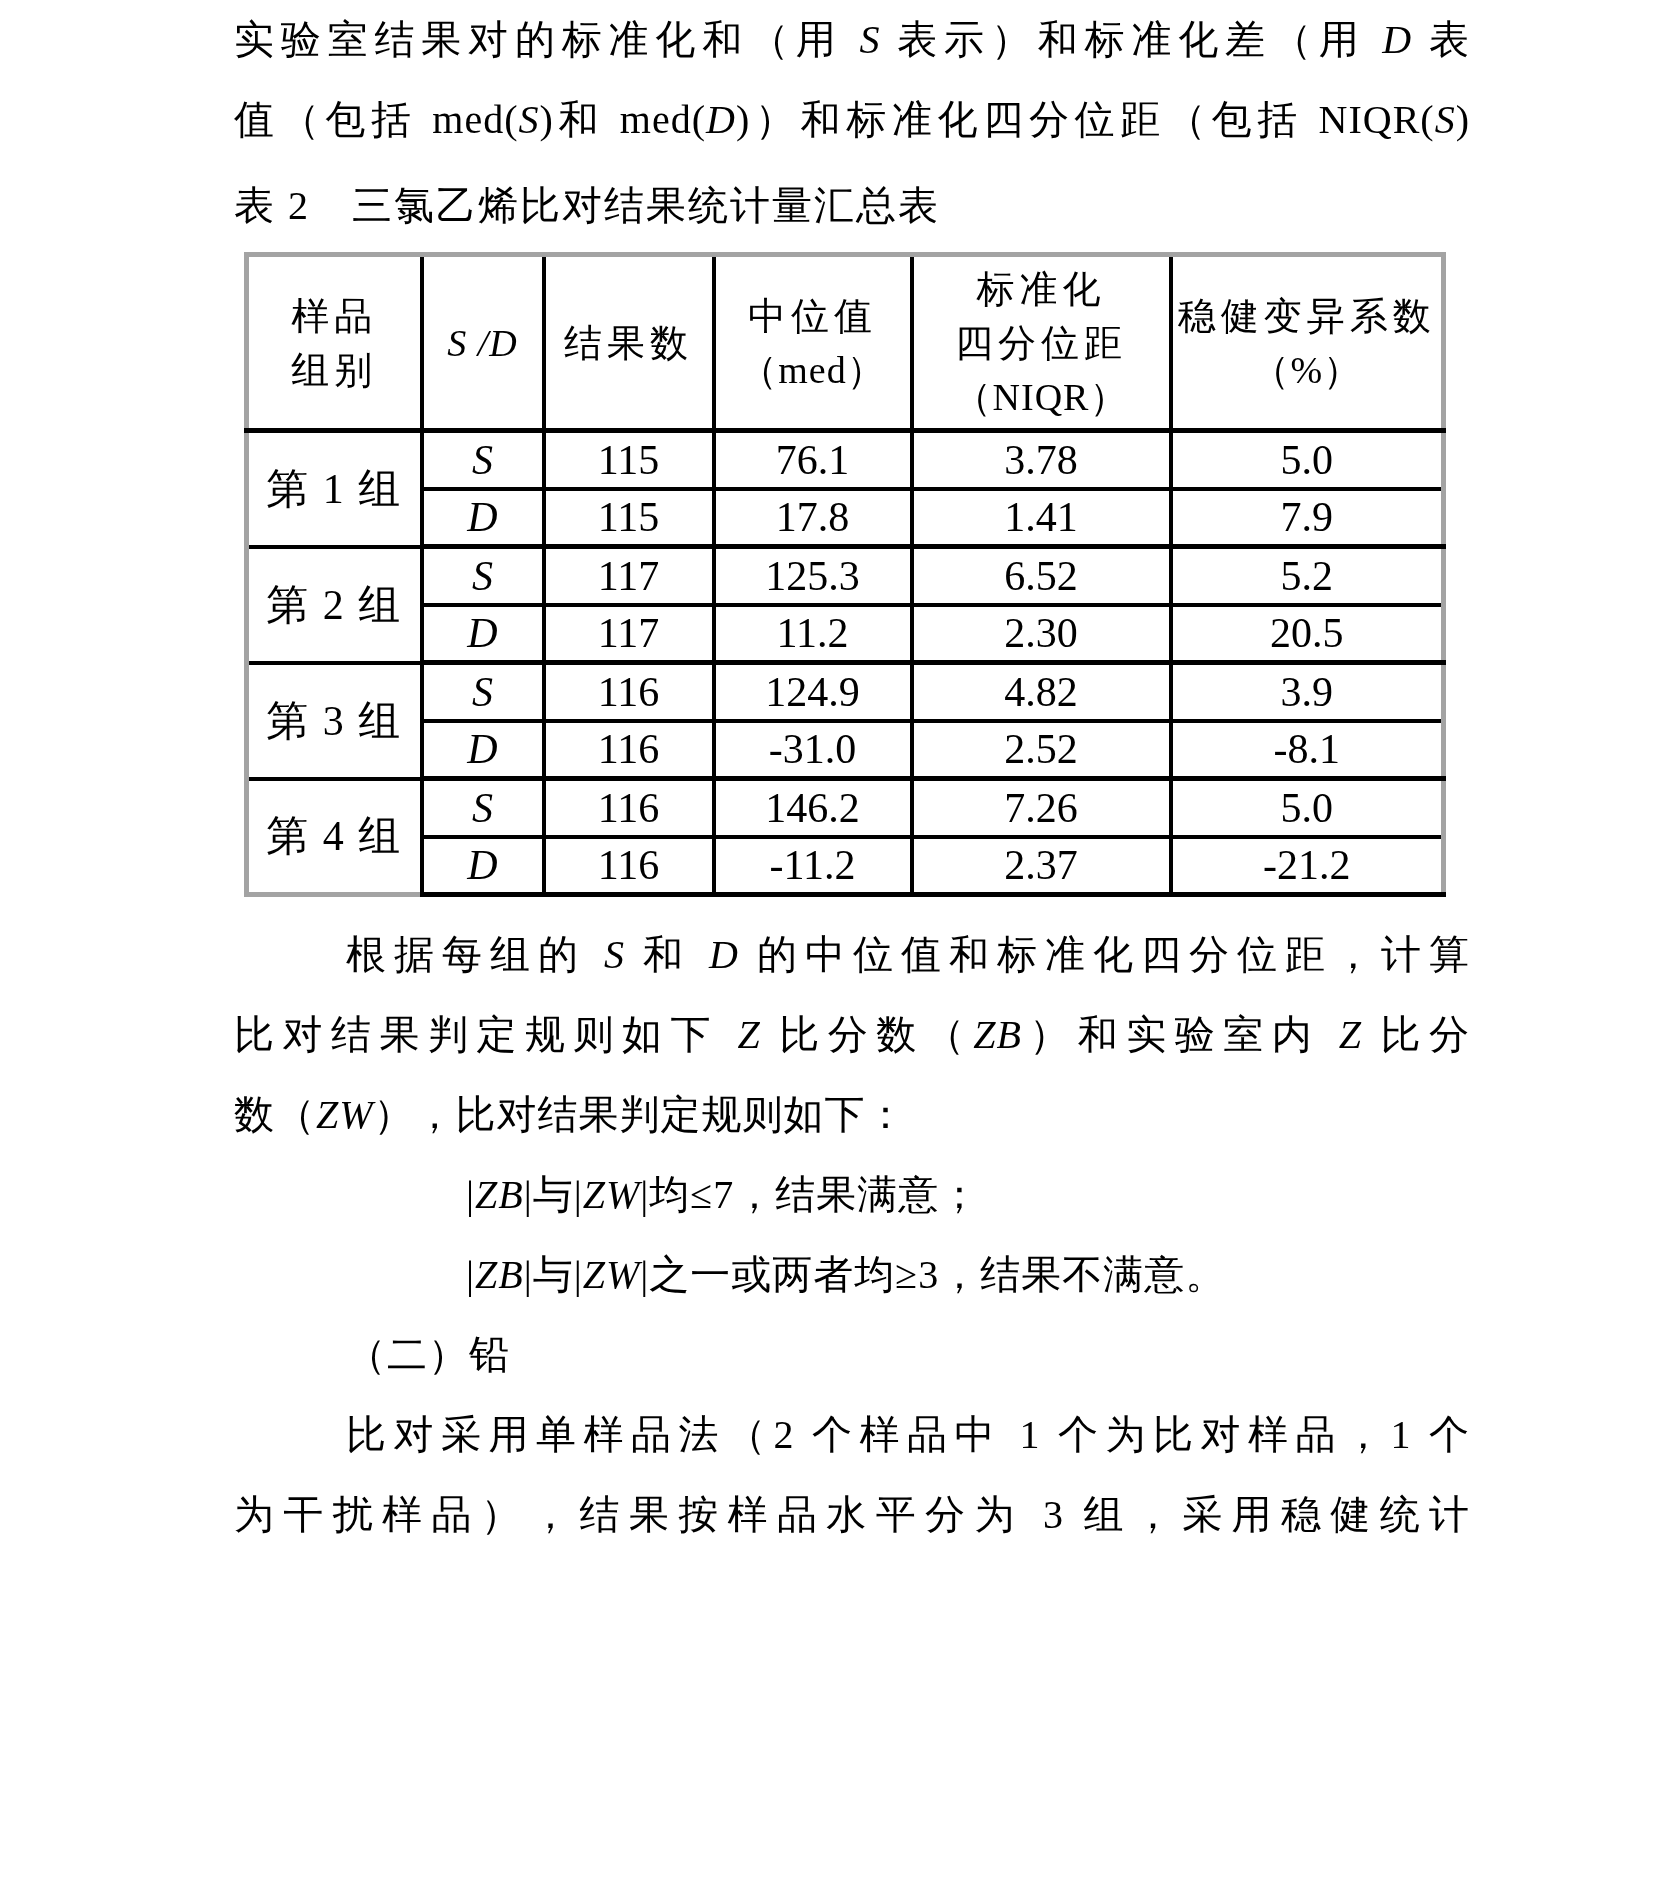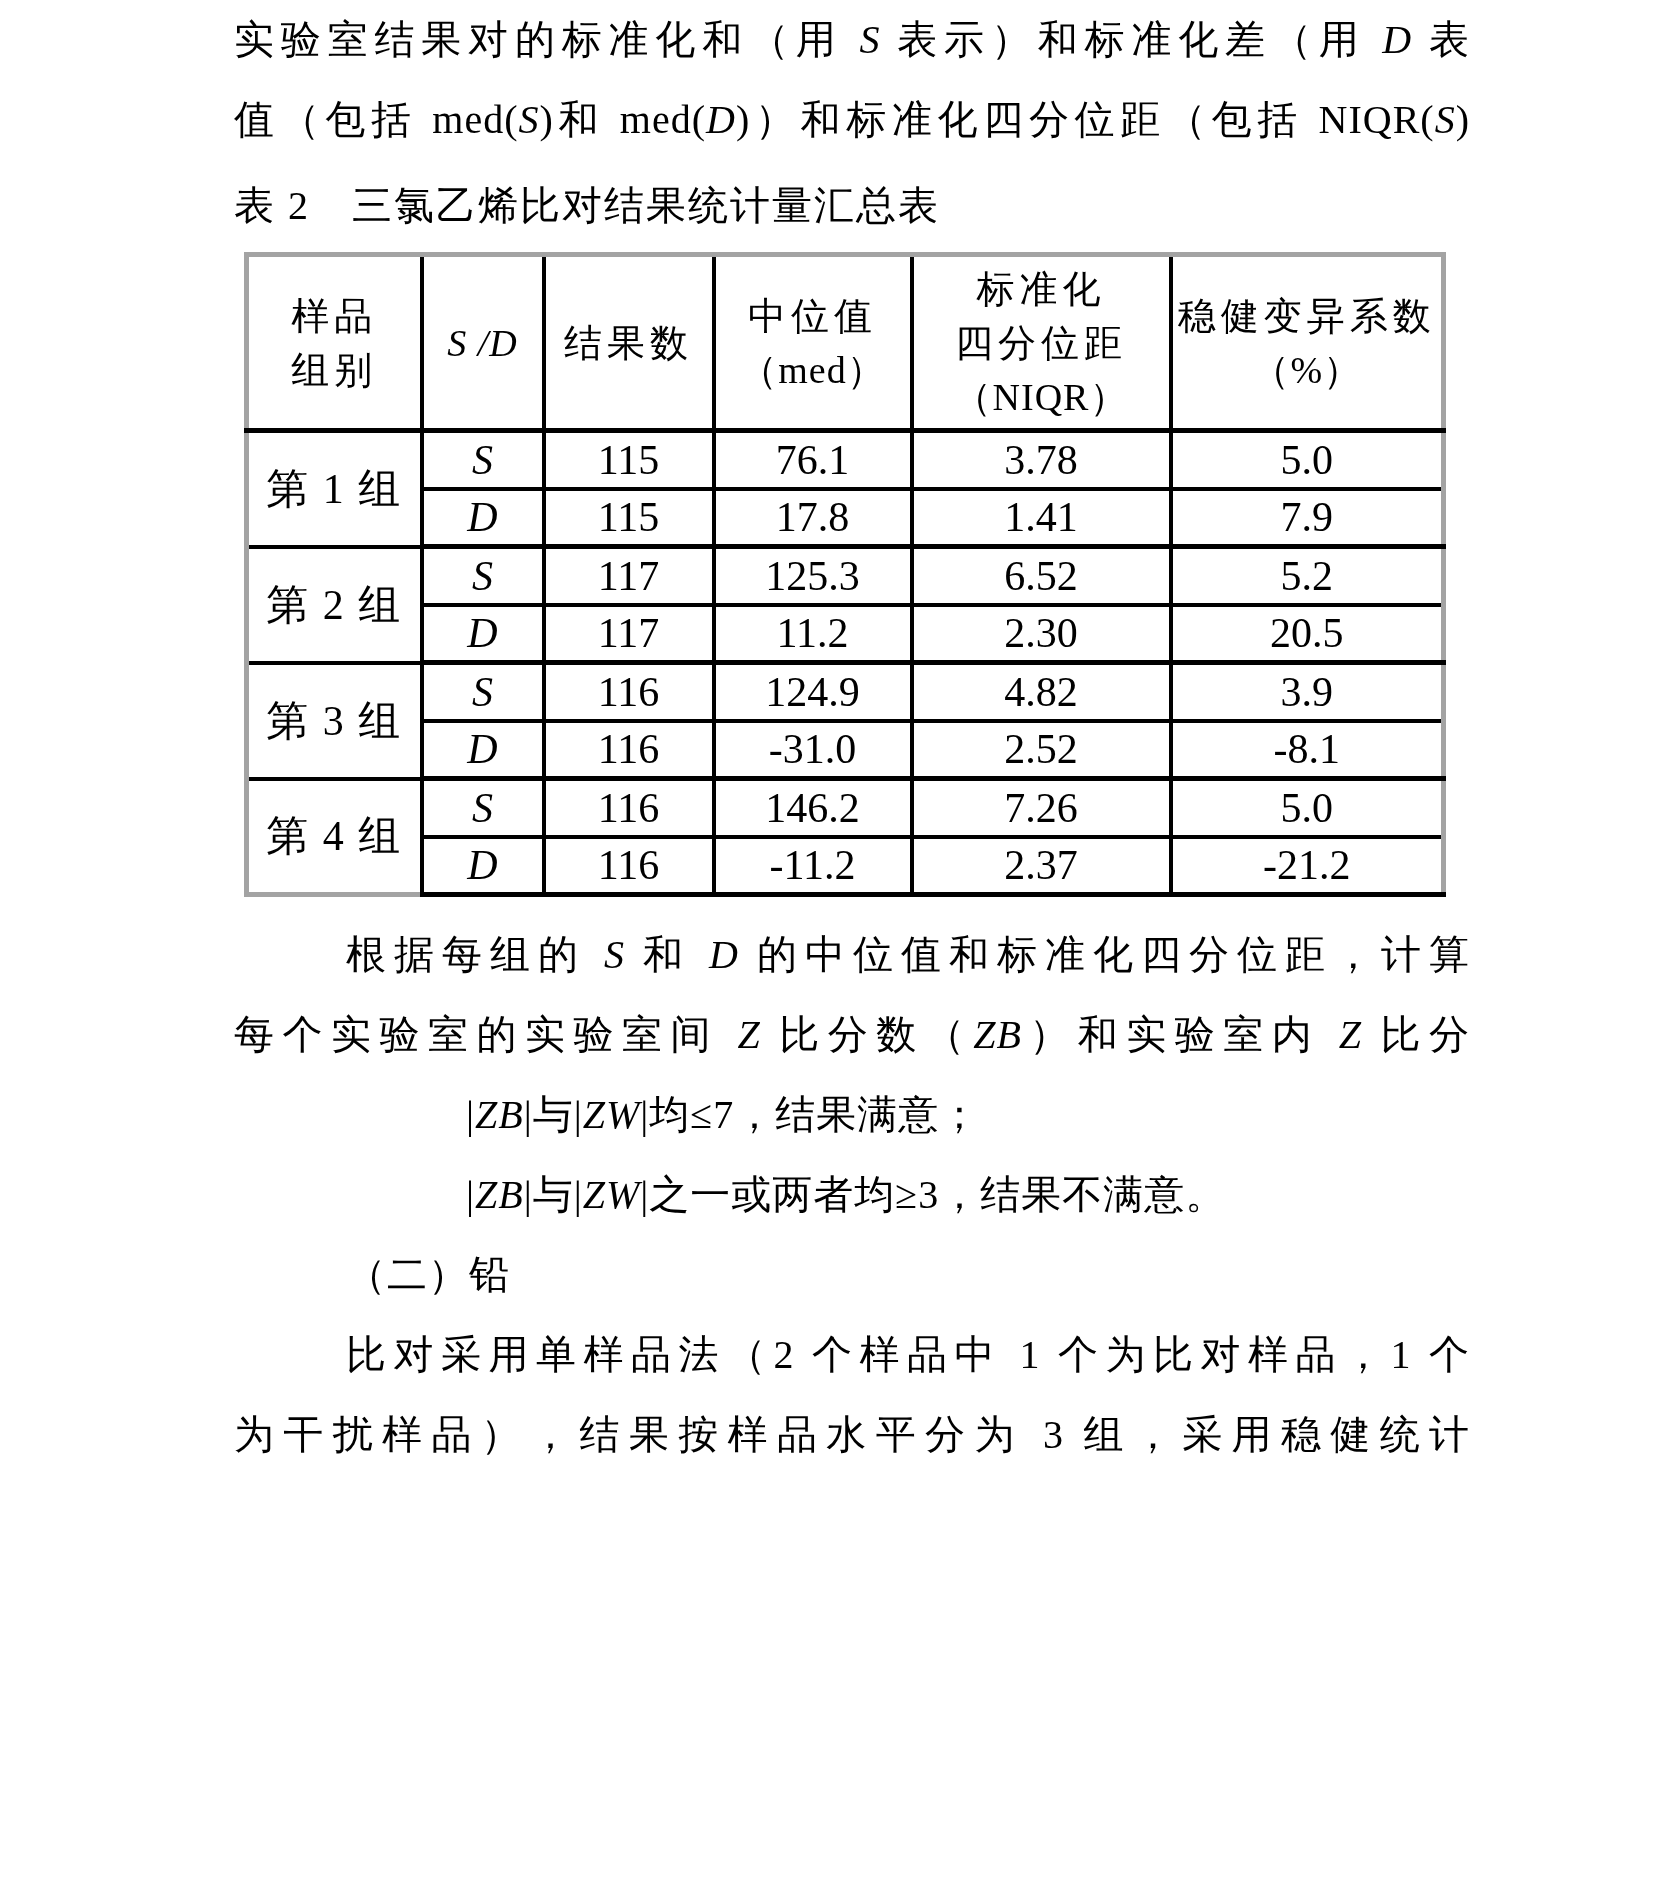--- a/index.html
+++ b/index.html
@@ -183,21 +183,22 @@
           <td>-11.2</td>
           <td>2.37</td>
           <td>-21.2</td>
         </tr>
       </tbody>
     </table>
 
     <div class="gap"></div>
 
     <div class="tl just ind"><span>根据每组的 </span><span class="it">S</span><span> 和 </span><span class="it">D</span><span> 的中位值和标准化四分位距，计算</span></div>
-    <div class="tl just"><span>每个实验室的实验室间 </span><span class="it">Z</span><span> 比分数（</span><span class="it">ZB</span><span>）和实验室内 </span><span class="it">Z</span><span> 比分</span></div>
+    <div class="tl just"><span>比对结果判定规则如下 </span><span class="it">Z</span><span> 比分数（</span><span class="it">ZB</span><span>）和实验室内 </span><span class="it">Z</span><span> 比分</span></div>
+    <div class="tl"><span>数（</span><span class="it">ZW</span><span>），比对结果判定规则如下：</span></div>
 
     <div class="tl rind"><span>|</span><span class="it">ZB</span><span>|与|</span><span class="it">ZW</span><span>|均≤7，结果满意；</span></div>
     <div class="tl rind"><span>|</span><span class="it">ZB</span><span>|与|</span><span class="it">ZW</span><span>|之一或两者均≥3，结果不满意。</span></div>
 
     <div class="tl ind">（二）铅</div>
 
     <div class="tl just ind"><span>比对采用单样品法（2 个样品中 1 个为比对样品，1 个</span></div>
     <div class="tl just"><span>为干扰样品），结果按样品水平分为 3 组，采用稳健统计</span></div>
 
   </div>

